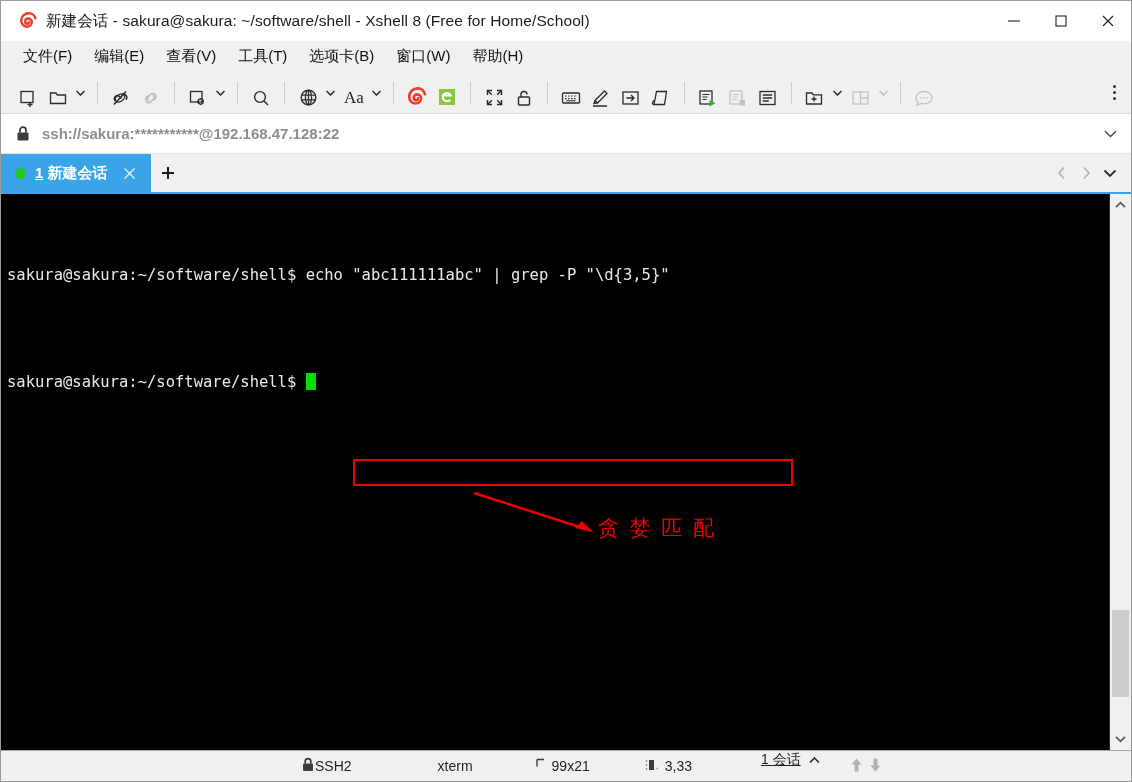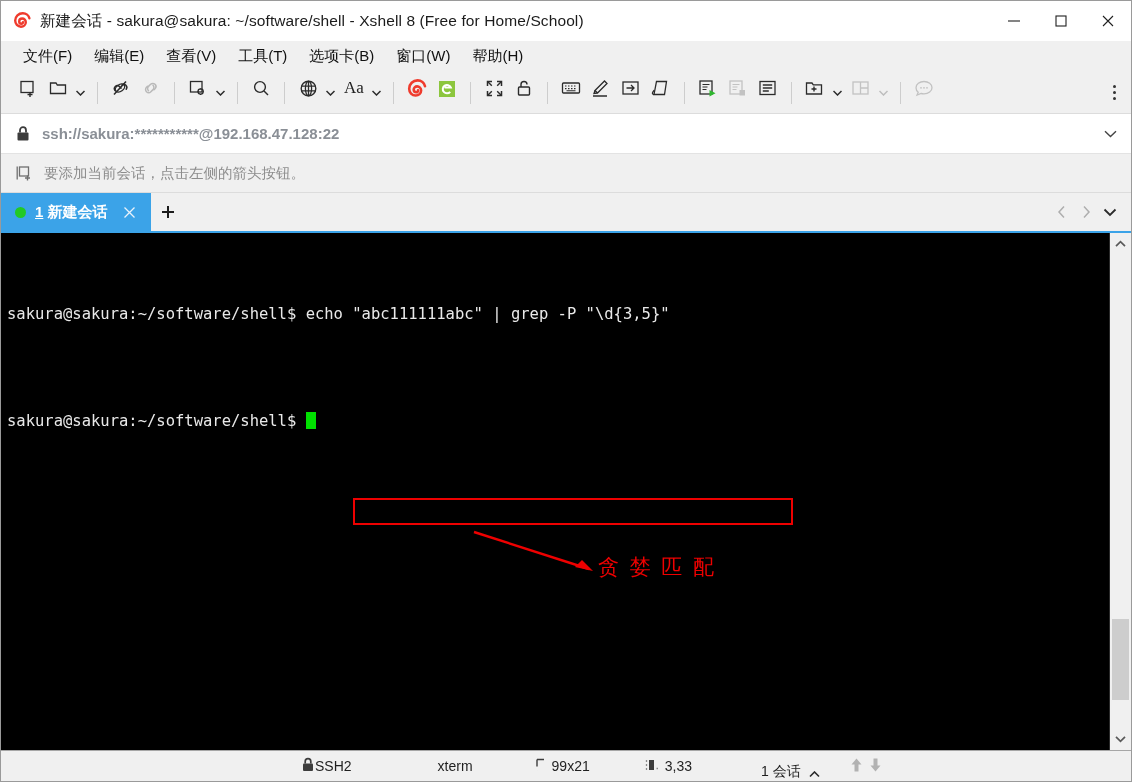--- a/index.html
+++ b/index.html
@@ -29,21 +29,21 @@
   .titlebar {
     height: 40px;
     background: #ffffff;
     display: flex;
     align-items: center;
     flex: 0 0 auto;
   }
   .title-left {
     display: flex;
     align-items: center;
-    padding-left: 11px;
+    padding-left: 17px;
     flex: 1 1 auto;
     min-width: 0;
   }
   .app-logo {
     width: 20px;
     height: 20px;
     flex: 0 0 auto;
     margin-right: 8px;
   }
   .title-text {
@@ -91,21 +91,21 @@
     align-items: center;
     padding-left: 12px;
     padding-right: 6px;
     flex: 0 0 auto;
     border-bottom: 1px solid #dcdcdc;
   }
   .tb-btn {
     width: 30px;
     height: 30px;
     display: flex;
-    align-items: flex-start;
+    align-items: flex-end;
     justify-content: center;
     border-radius: 2px;
   }
   .tb-caret {
     width: 14px;
     height: 30px;
     display: flex;
     align-items: center;
     justify-content: center;
     border-radius: 2px;
@@ -350,21 +350,21 @@
     display: flex;
     align-items: center;
     height: 30px;
     white-space: nowrap;
   }
   .sb-url { padding-left: 9px; }
   .sb-ssh { margin-left: 300px; display: flex; align-items: center; gap: 0; }
   .sb-term { margin-left: 86px; }
   .sb-size { margin-left: 62px; display: flex; align-items: center; gap: 2px; }
   .sb-pos { margin-left: 55px; display: flex; align-items: center; gap: 6px; }
-  .sb-sess { margin-left: 69px; display: flex; align-items: flex-end; gap: 8px; }
+  .sb-sess { margin-left: 69px; display: flex; align-items: flex-start; gap: 8px; text-decoration: underline; }
   .sb-arrows { margin-left: 30px; display: flex; align-items: center; gap: 6px; }
 </style>
 </head>
 <body>
 
 <div class="app">
 
   <div class="titlebar">
     <div class="title-left">
       <span class="app-logo">
@@ -629,30 +629,20 @@
       </svg>
     </span>
     <span class="addr-text">ssh://sakura:***********@192.168.47.128:22</span>
     <span class="addr-caret">
       <svg width="13" height="8" viewBox="0 0 13 8">
         <path d="M1 1.2l5.5 5.3L12 1.2" stroke="#444" stroke-width="1.4" fill="none"></path>
       </svg>
     </span>
   </div>
 
-  <div class="infobar">
-    <span class="info-icon">
-      <svg width="20" height="20" viewBox="0 0 20 20">
-        <path d="M2.2 3.5v13" stroke="#6f6f6f" stroke-width="1.3"></path>
-        <rect x="4.5" y="4" width="9" height="9" fill="none" stroke="#6f6f6f" stroke-width="1.3"></rect>
-        <path d="M12.5 12.5v5M10 15h5" stroke="#6f6f6f" stroke-width="1.4"></path>
-      </svg>
-    </span>
-    <span class="info-text">要添加当前会话，点击左侧的箭头按钮。</span>
-  </div>
 
   <div class="tabbar">
     <div class="tab">
       <span class="tab-dot"></span>
       <span class="tab-label">
         <span class="mn">1</span><span> 新建会话</span>
       </span>
       <span class="tab-close">
         <svg width="13" height="13" viewBox="0 0 13 13">
           <path d="M1.5 1.5l10 10M11.5 1.5l-10 10" stroke="#e9f2fb" stroke-width="1.3"></path>

